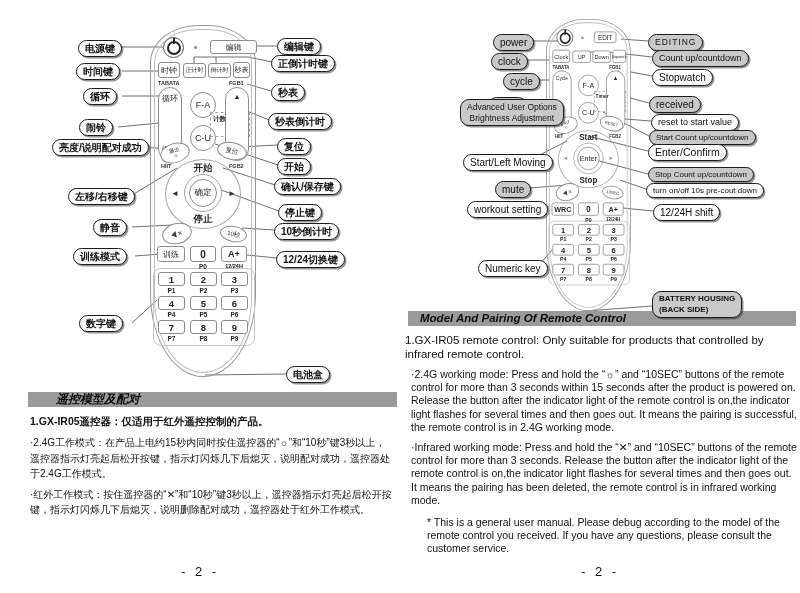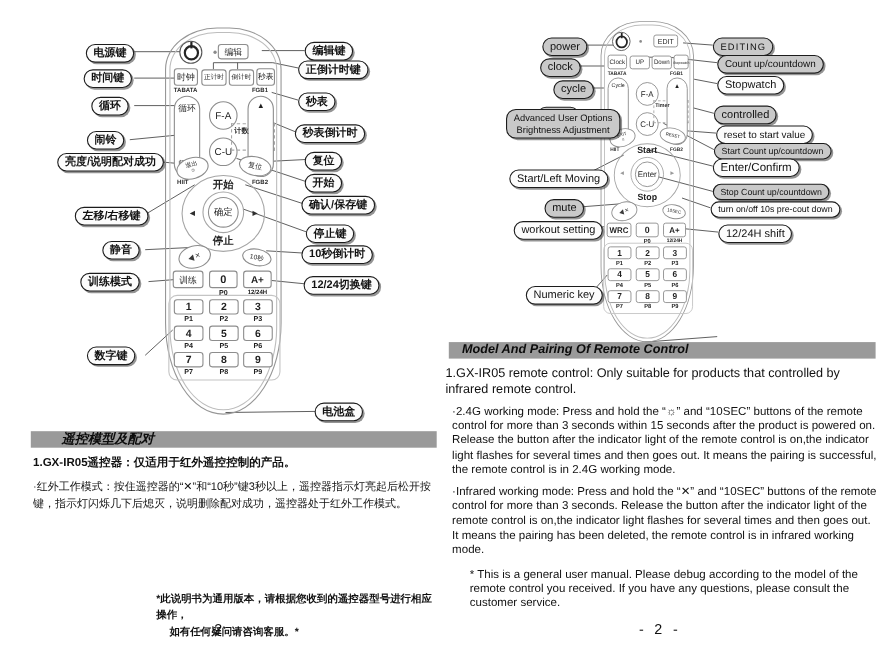--- a/index.html
+++ b/index.html
@@ -98,21 +98,21 @@
   <div class="co" style="left:276px;top:251px">12/24切换键</div>
   <div class="co" style="left:286px;top:366px">电池盒</div>
 
   <div class="remote" style="left:150px;top:25px">
     <div class="shell"></div>
     <div class="shell-in"></div>
     <div class="rb round" style="left:13px;top:12px;width:21px;height:21px;border-width:1.5px;border-color:#555">
         <span class="pglyph"></span>
       </div>
     <div class="dot" style="left:44px;top:21px"></div>
-    <div class="rb rect" style="left:48px;top:15px;width:28px;height:14px;font-size:8px">编辑</div>
+    <div class="rb rect" style="left:60px;top:15px;width:47px;height:14px;font-size:8px">编辑</div>
     <div class="rb rect" style="left:8px;top:37px;width:22px;height:16px;font-size:8px">时钟</div>
     <div class="rb rect" style="left:33px;top:38px;width:23px;height:15px;font-size:6px">正计时</div>
     <div class="rb rect" style="left:58px;top:38px;width:23px;height:15px;font-size:6px">倒计时</div>
     <div class="rb rect" style="left:83px;top:37px;width:17px;height:16px;font-size:7px">秒表</div>
     <span class="sl" style="left:8px;top:55px">TABATA</span>
     <span class="sl" style="left:79px;top:55px">FGB1</span>
     <div class="rb pillv" style="left:8px;top:62px;width:24px;height:74px;font-size:8px">
       <span>循环</span>
       <span>闹铃</span>
     </div>
@@ -166,25 +166,22 @@
     <div class="rb rect" style="left:40px;top:295px;width:27px;height:14px;font-size:9.5px;font-weight:bold">8</div>
     <div class="rb rect" style="left:71px;top:295px;width:27px;height:14px;font-size:9.5px;font-weight:bold">9</div>
     <div class="plab" style="left:8px;top:310px;width:27px">P7</div>
     <div class="plab" style="left:40px;top:310px;width:27px">P8</div>
     <div class="plab" style="left:71px;top:310px;width:27px">P9</div>
   </div>
 
   <div class="bar" style="left:28px;top:392px;width:369px;height:15px;line-height:15px;font-size:12px;padding-left:28px;box-sizing:border-box">遥控模型及配对</div>
   <div class="txt" style="left:30px;top:413px;width:362px">
     <div class="cnitem">1.GX-IR05遥控器：仅适用于红外遥控控制的产品。</div>
+    <div class="cnbul">·2.4G工作模式：在产品上电约15秒内同时按住遥控器的“☼”和“10秒”键3秒以上，遥控器指示灯亮起后松开按键，指示灯闪烁几下后熄灭，说明配对成功，遥控器处于2.4G工作模式。</div>
     <div class="cnbul">·红外工作模式：按住遥控器的“✕”和“10秒”键3秒以上，遥控器指示灯亮起后松开按键，指示灯闪烁几下后熄灭，说明删除配对成功，遥控器处于红外工作模式。</div>
-  </div>
-  <div class="foot-cn" style="left:142px;top:537px;width:252px">
-    <div>*此说明书为通用版本，请根据您收到的遥控器型号进行相应操作，</div>
-    <div style="padding-left:12px">如有任何疑问请咨询客服。*</div>
   </div>
   <div class="pnum" style="top:564px">- 2 -</div>
 </div>
 
 <div class="page page-right">
   <svg class="leads" width="400" height="593">
     <g stroke="#4a4a4a" stroke-width="0.8" fill="none">
       <path d="M123,41 H158"></path>
         <path d="M127,60 H150"></path>
         <path d="M131,80 H149"></path>
@@ -217,27 +214,31 @@
     <div>Brightness Adjustment</div>
   </div>
   <div class="co" style="left:63px;top:154px">Start/Left Moving</div>
   <div class="co gray" style="left:95px;top:181px">mute</div>
   <div class="co" style="left:67px;top:201px">workout setting</div>
   <div class="co" style="left:78px;top:260px">Numeric key</div>
 
   <div class="co gray" style="left:248px;top:34px;font-size:8.5px;letter-spacing:1px">EDITING</div>
   <div class="co gray" style="left:252px;top:50px;font-size:9px">Count up/countdown</div>
   <div class="co" style="left:252px;top:69px">Stopwatch</div>
-  <div class="co gray" style="left:249px;top:96px">controlled</div>
+  <div class="co gray" style="left:249px;top:96px">received</div>
   <div class="co" style="left:251px;top:114px;font-size:9px">reset to start value</div>
   <div class="co gray sm" style="left:249px;top:130px">Start Count up/countdown</div>
   <div class="co" style="left:248px;top:144px;font-size:10.5px">Enter/Confirm</div>
   <div class="co gray sm" style="left:248px;top:167px">Stop Count up/countdown</div>
   <div class="co sm" style="left:246px;top:183px">turn on/off 10s pre-cout down</div>
   <div class="co" style="left:253px;top:204px">12/24H shift</div>
+  <div class="co gray two" style="left:252px;top:291px;font-size:8px;font-weight:bold;text-align:left">
+    <div>BATTERY HOUSING</div>
+    <div>(BACK SIDE)</div>
+  </div>
 
   <div class="remote-scale" style="left:146px;top:19px">
   <div class="remote" style="left:0;top:0">
     <div class="shell"></div>
     <div class="shell-in"></div>
     <div class="rb round" style="left:13px;top:12px;width:21px;height:21px;border-width:1.5px;border-color:#555">
           <span class="pglyph"></span>
         </div>
     <div class="dot" style="left:44px;top:21px"></div>
     <div class="rb rect" style="left:60px;top:15px;width:28px;height:14px;font-size:8px">EDIT</div>

